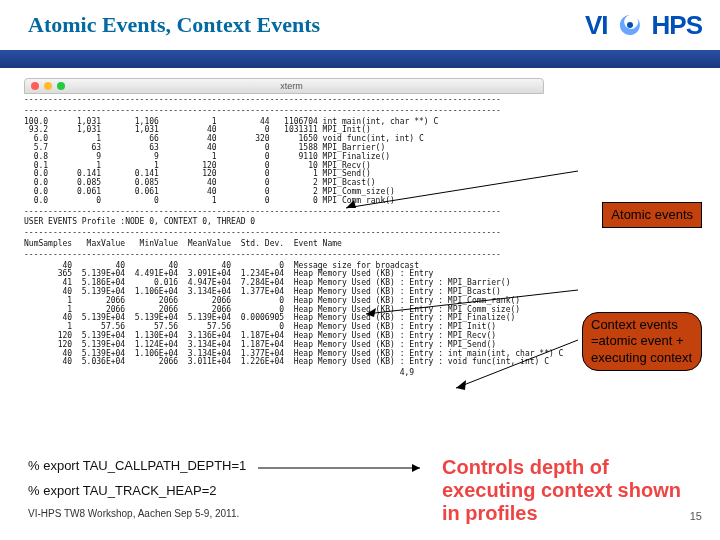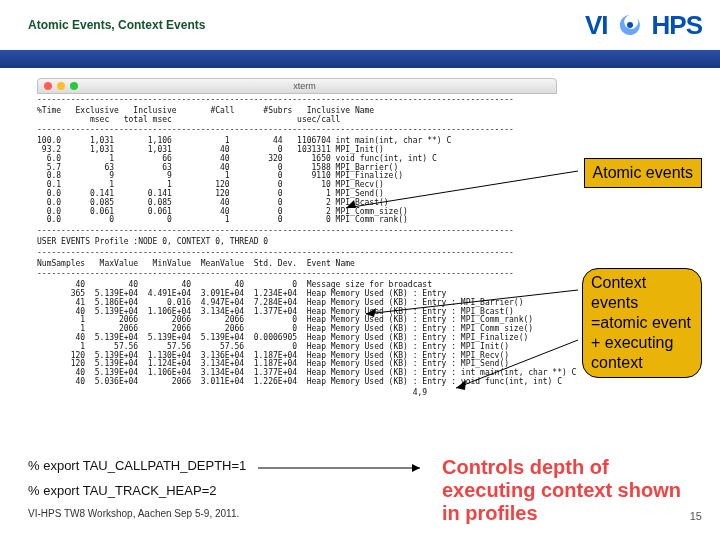--- a/index.html
+++ b/index.html
@@ -12,23 +12,24 @@
   }
   .header {
     height: 50px;
     background: #fff;
     display: flex;
     align-items: center;
     justify-content: space-between;
     padding: 0 18px 0 28px;
   }
   .title {
-    font-size: 12px;
-    font-weight: bold;
-    color: #14532d;
+    font-size: 22px;
+    font-weight: bold;
+    color: #0369a1;
+    font-family: Liberation Serif, serif;
   }
   .logo {
     display: flex;
     align-items: center;
     gap: 10px;
   }
   .logo-vi {
     font-size: 26px;
     font-weight: bold;
     color: #0050b8;
@@ -43,21 +44,21 @@
     font-weight: bold;
     color: #0050b8;
     letter-spacing: -1px;
   }
   .bar {
     height: 18px;
     background: linear-gradient(#2a4fa5, #1a3880);
   }
   .content {
     position: relative;
-    padding: 10px 16px 0 37px;
+    padding: 10px 16px 0 24px;
     height: 404px;
   }
   .term {
     width: 520px;
     font-family: "Courier New", monospace;
     font-size: 8px;
     line-height: 1.1;
     color: #111;
   }
   .winbar {
@@ -77,25 +78,26 @@
   .dot-g { background: #27c93f; }
   .wintitle {
     flex: 1; text-align: center;
     font-family: Arial, sans-serif;
     font-size: 9px; color: #555;
     margin-left: -30px;
   }
   .term pre { white-space: pre; margin-top: 2px; }
   .callout {
     position: absolute;
-    background: #eab308;
+    background: #c2410c;
     border: 1px solid #000;
-    font-size: 16px;
+    font-size: 13px;
     padding: 4px 8px;
     line-height: 1.25;
+    margin-top: 44px;
   }
   .callout-1 { right: 18px; top: 90px; }
   .callout-2 { right: 18px; top: 200px; width: 120px; border-radius: 16px; }
   svg.arrow { position: absolute; pointer-events: none; }
 
   .footer-zone {
     position: absolute;
     left: 0; right: 0; bottom: 13px;
     padding: 0 18px 8px 28px;
   }
@@ -146,22 +148,20 @@
 
 <div class="content">
   <div class="winbar">
     <span class="dot dot-r"></span>
     <span class="dot dot-y"></span>
     <span class="dot dot-g"></span>
     <span class="wintitle">xterm</span>
   </div>
   <div class="term">
     <pre>---------------------------------------------------------------------------------------------------</pre>
-    <pre>%Time   Exclusive   Inclusive       #Call      #Subrs   Inclusive Name
-           msec   total msec                          usec/call</pre>
     <pre>---------------------------------------------------------------------------------------------------</pre>
     <pre id="profile-rows">100.0      1,031       1,106           1         44   1106704 int main(int, char **) C
  93.2      1,031       1,031          40          0   1031311 MPI_Init()
   6.0          1          66          40        320      1650 void func(int, int) C
   5.7         63          63          40          0      1588 MPI_Barrier()
   0.8          9           9           1          0      9110 MPI_Finalize()
   0.1          1           1         120          0        10 MPI_Recv()
   0.0      0.141       0.141         120          0         1 MPI_Send()
   0.0      0.085       0.085          40          0         2 MPI_Bcast()
   0.0      0.061       0.061          40          0         2 MPI_Comm_size()

